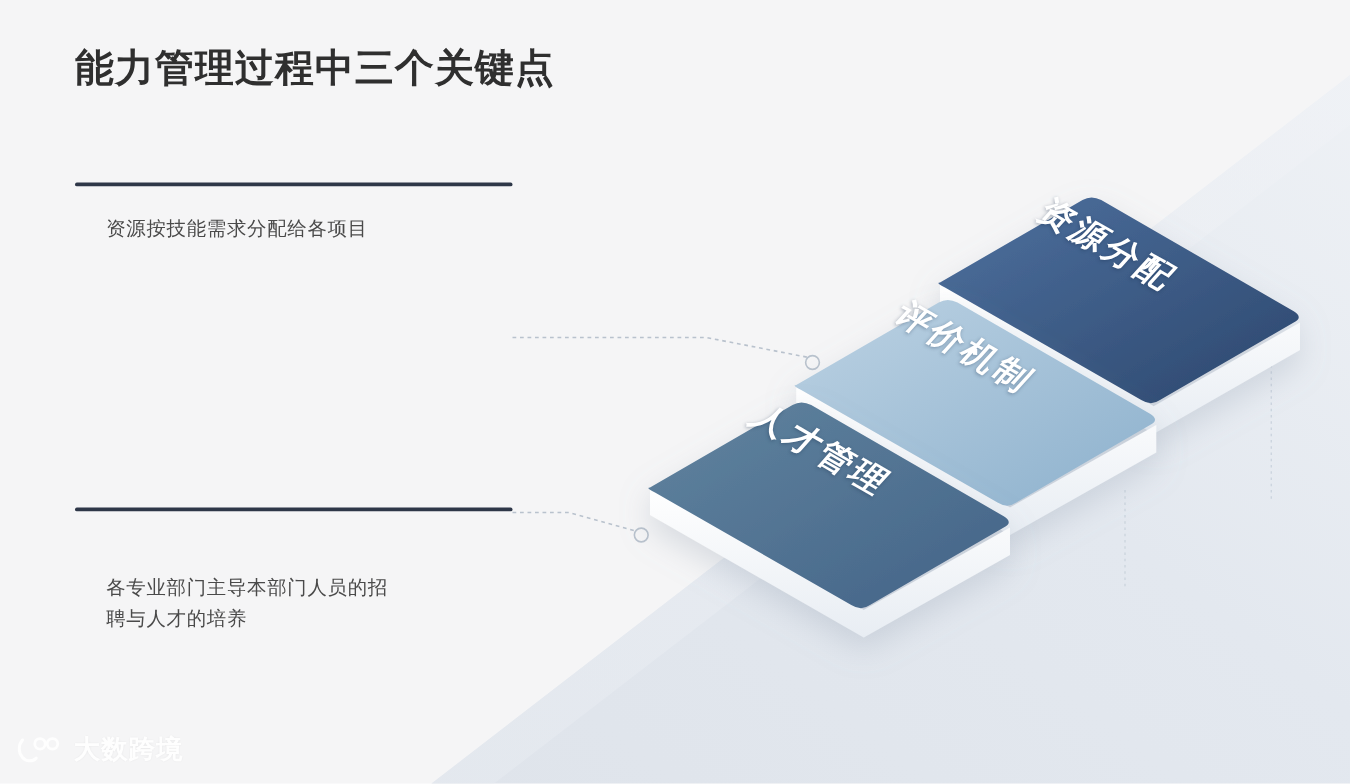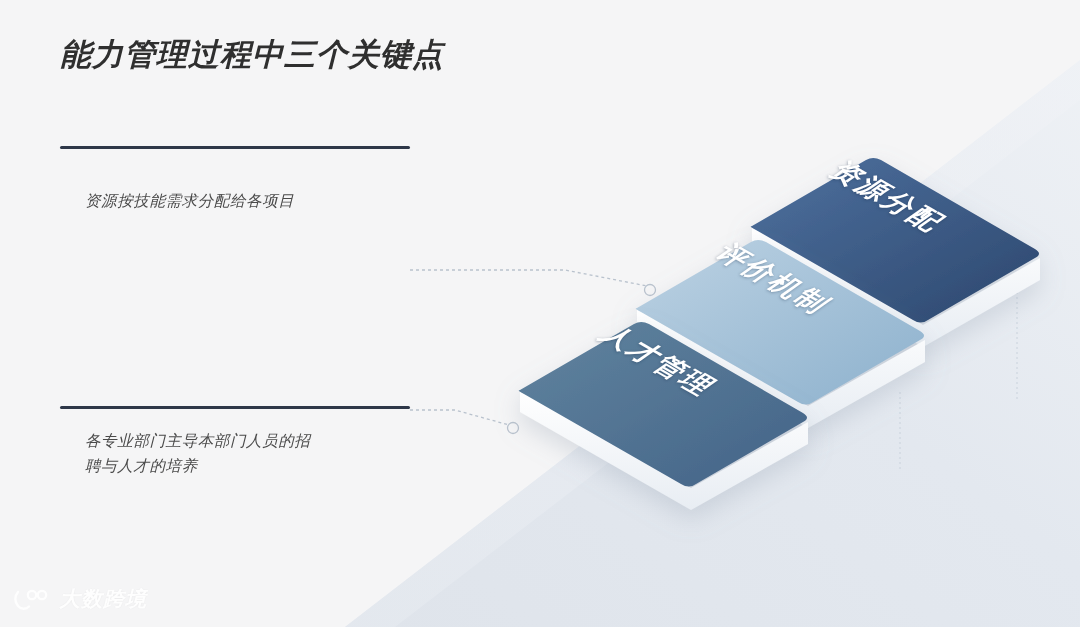--- a/index.html
+++ b/index.html
@@ -10,21 +10,20 @@
   body {
     font-family: "Liberation Sans", "DejaVu Sans", sans-serif;
   }
 
   .slide {
     position: relative;
     width: 1080px;
     height: 627px;
     background: #f5f5f6;
     overflow: hidden;
-    font-style: italic;
   }
 
   
   .bg-band {
     position: absolute;
     left: 0;
     top: 0;
     width: 1080px;
     height: 627px;
     pointer-events: none;
@@ -48,36 +47,36 @@
     left: 60px;
   }
   .block .rule {
     height: 3px;
     border-radius: 2px;
   }
   .block .rule.dark  { background: #2e3748; }
   .block .rule.light { background: #6f89aa; }
 
   .block .body {
-    margin-top: 39px;
+    margin-top: 22px;
     padding-left: 25px;
     font-size: 15.5px;
     line-height: 25px;
     color: #4a4a4a;
     letter-spacing: 0.6px;
     white-space: pre-line;
   }
 
   #block-1 { top: 146px; }
   #block-1 .rule { width: 350px; }
   #block-2 { top: 268px; }
   #block-2 .rule { width: 350px; }
   #block-3 { top: 406px; }
   #block-3 .rule { width: 350px; }
-  #block-3 .body { margin-top: 19px; }
+  #block-3 .body { margin-top: 49px; }
 
   
   .connectors {
     position: absolute;
     left: 0; top: 0;
     width: 1080px;
     height: 627px;
     pointer-events: none;
   }
 

